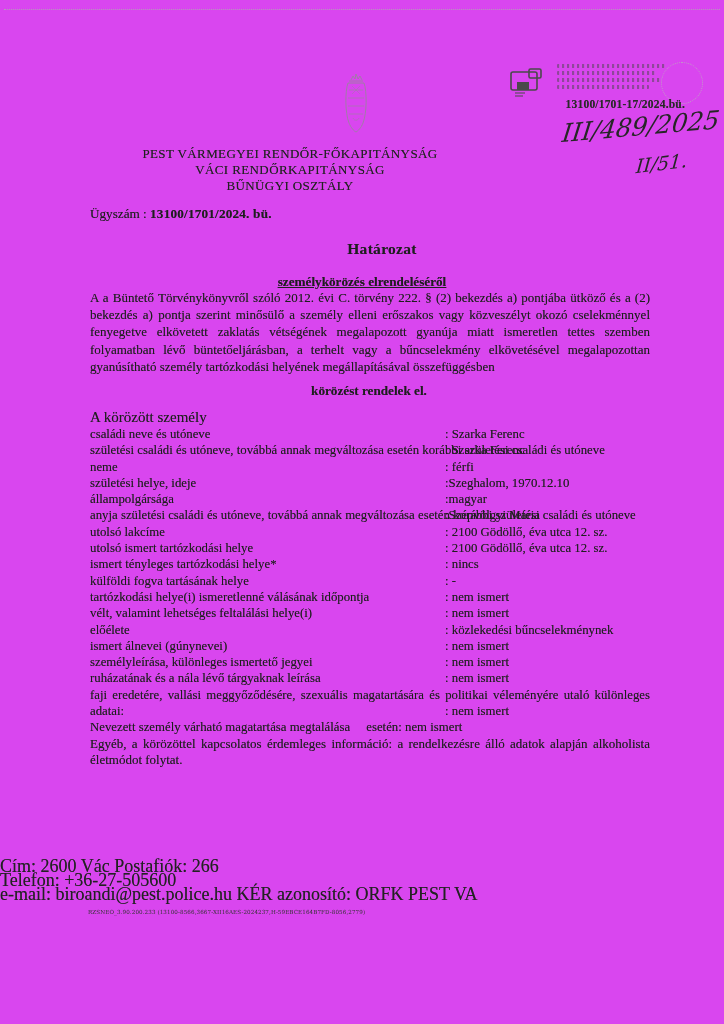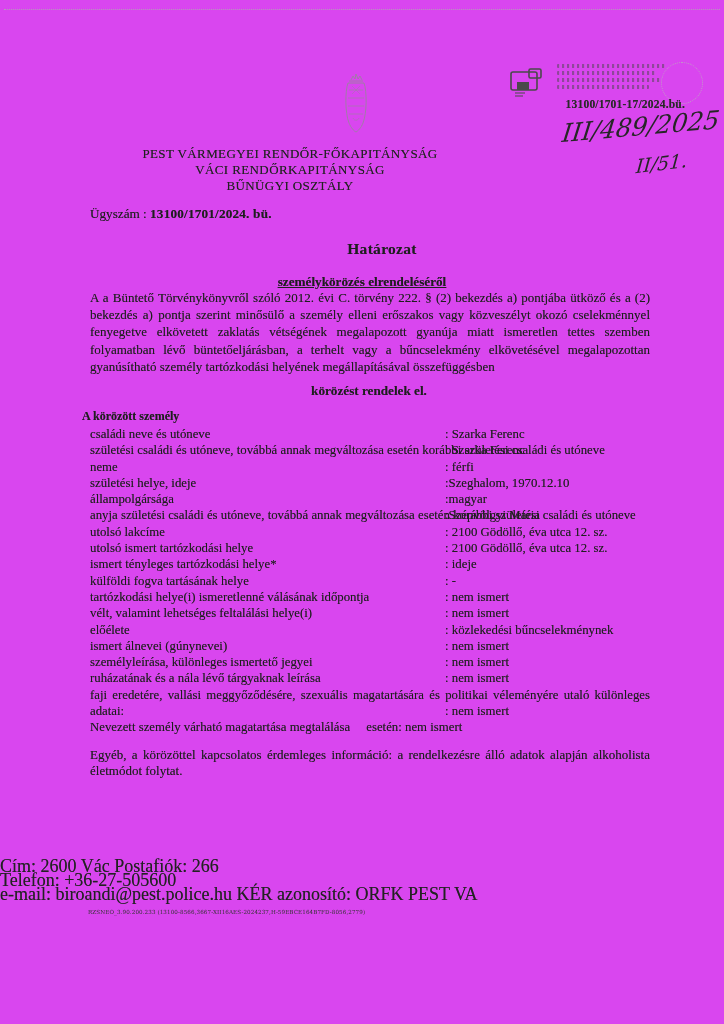--- a/index.html
+++ b/index.html
@@ -64,29 +64,29 @@
 
   
   .title-block{position:absolute;left:0;top:240px;width:724px;text-align:center;}
   .doc-title{font-size:15.5px;font-weight:bold;letter-spacing:.3px;padding-left:40px;}
   .doc-subtitle{font-size:13.2px;font-weight:bold;text-decoration:underline;margin-top:16px;}
 
   
   .body-col{position:absolute;left:90px;width:560px;font-size:13px;}
   .intro{top:289px;text-align:justify;line-height:17.2px;}
   .order-line{position:absolute;left:7px;top:383px;width:724px;text-align:center;font-weight:bold;font-size:13.2px;}
-  .section-heading{position:absolute;left:82px;top:409px;font-size:12px;font-weight:bold;}
+  .section-heading{position:absolute;left:90px;top:409px;font-size:15px;}
 
   .fields{top:426px;font-size:12.8px;line-height:16.3px;}
   .frow{position:relative;}
   .frow .flabel{display:block;text-align:justify;text-align-last:left;}
   .frow .fvalue{position:absolute;left:355px;bottom:0;white-space:nowrap;font-family:Liberation Serif, serif;}
   .frow.inline .flabel{display:inline;}
   .frow.inline .fvalue{position:static;margin-left:13px;white-space:normal;}
-  .closing{margin-top:11px;text-align:justify;text-align-last:left;line-height:16.6px;font-size:13px;}
+  .closing{margin-top:0;text-align:justify;text-align-last:left;line-height:16.6px;font-size:13px;}
 
   
   .footer{
     position:absolute;left:0;top:860px;width:724px;text-align:left;
     font-size:18px;line-height:13.8px;color:#222;
   }
   .system-line{
     position:absolute;left:88px;top:909px;font-size:5.6px;letter-spacing:.1px;
     color:#333;font-family:"DejaVu Serif",serif;
   }
@@ -195,21 +195,21 @@
     <span class="fvalue">: 2100 Gödöllő, éva utca 12. sz.</span>
   </div>
 
   <div class="frow">
     <span class="flabel">utolsó ismert tartózkodási helye</span>
     <span class="fvalue">: 2100 Gödöllő, éva utca 12. sz.</span>
   </div>
 
   <div class="frow">
     <span class="flabel">ismert tényleges tartózkodási helye*</span>
-    <span class="fvalue">: ideje</span>
+    <span class="fvalue">: nincs</span>
   </div>
 
   <div class="frow">
     <span class="flabel">külföldi fogva tartásának helye</span>
     <span class="fvalue">: -</span>
   </div>
 
   <div class="frow">
     <span class="flabel">tartózkodási helye(i) ismeretlenné válásának időpontja</span>
     <span class="fvalue">: nem ismert</span>

